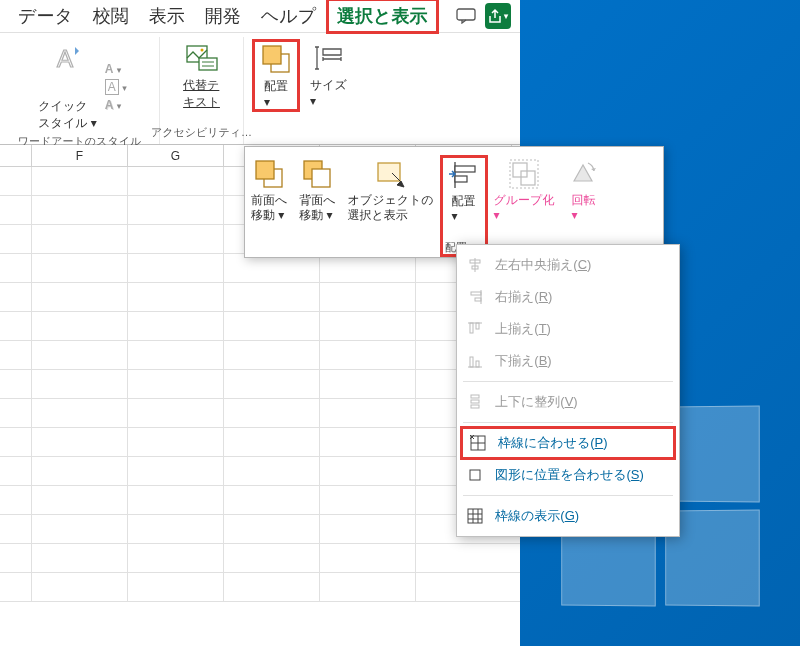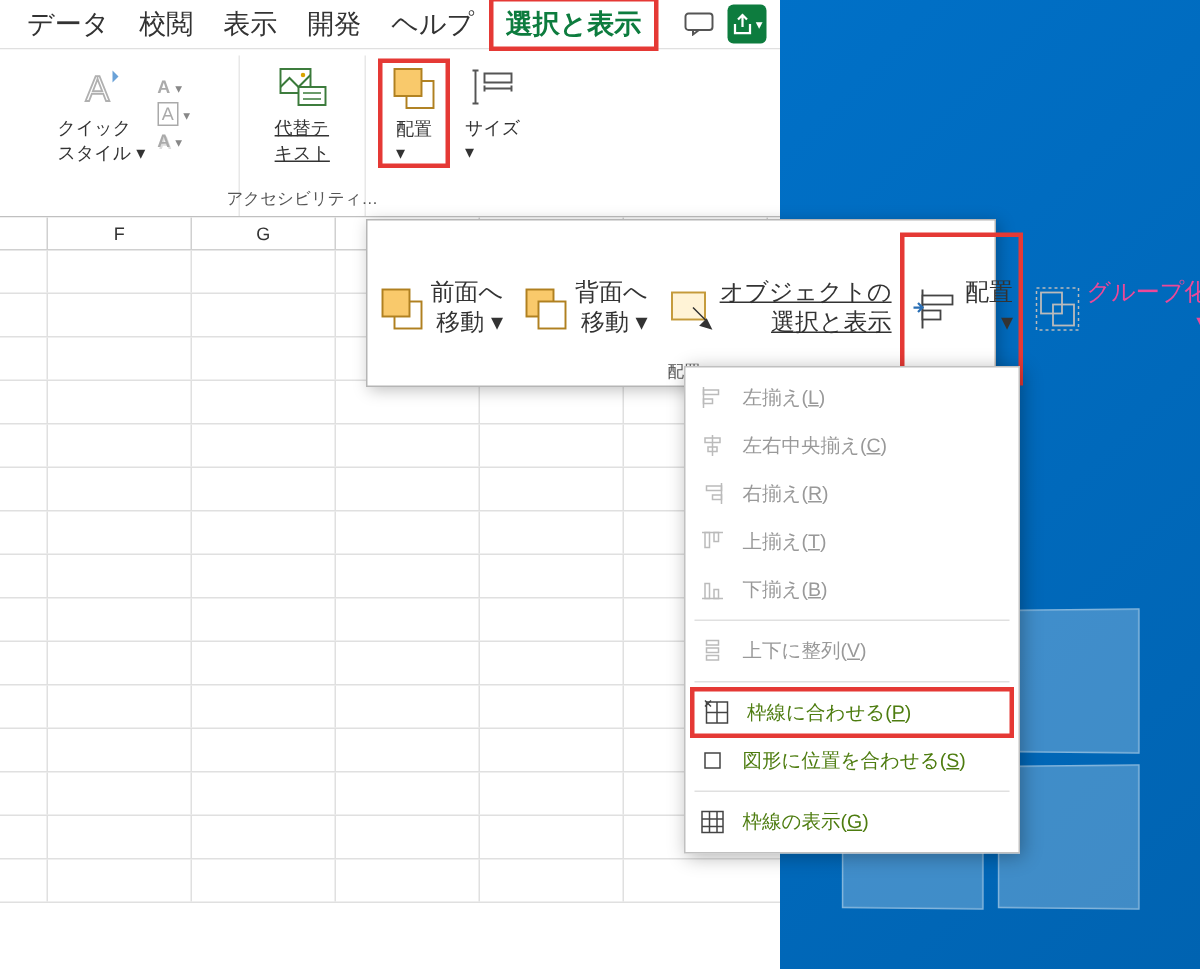--- a/index.html
+++ b/index.html
@@ -19,30 +19,30 @@
 .ribbon-btn-big .icon32 { width: 34px; height: 34px; display: flex; align-items: center; justify-content: center; }
 .grid-area { position: relative; height: calc(646px - 33px - 112px); background: #fff; }
 .col-headers { display: flex; height: 22px; border-bottom: 1px solid #d0d0d0; }
 .col-header { width: 96px; text-align: center; font-size: 12px; color: #333; border-right: 1px solid #d0d0d0; line-height: 22px; }
 .col-header:first-child { width: 32px; }
 .grid-rows .grid-row { height: 29px; border-bottom: 1px solid #e0e0e0; display: flex; }
 .grid-rows .grid-row .cell { width: 96px; border-right: 1px solid #e0e0e0; }
 .grid-rows .grid-row .cell:first-child { width: 32px; }
 
 .popup-ribbon { position: absolute; top: 146px; left: 244px; width: 420px; height: 112px; background: #fff; border: 1px solid #b5b5b5; box-shadow: 2px 2px 10px rgba(0,0,0,.25); display: flex; padding-top: 8px; }
-.popup-btn { display: flex; align-items: center; font-size: 16px; color: #333; padding: 2px 6px; gap: 2px; line-height: 1.25; text-align: right; }
+.popup-btn { display: flex; flex-direction: column; align-items: center; font-size: 12px; color: #333; padding: 2px 6px; gap: 2px; line-height: 1.25; text-align: left; }
 .popup-btn .icon32 { width: 34px; height: 34px; display: flex; align-items: center; justify-content: center; }
 .popup-btn.highlighted { border: 3px solid #e53935; padding: 0 4px; }
 .popup-btn.disabled { color: #ec4899; }
 .popup-group-label { position: absolute; bottom: 2px; font-size: 11px; color: #555; }
 
 .dropdown { position: absolute; top: 244px; left: 456px; width: 224px; background: #fff; border: 1px solid #c0c0c0; box-shadow: 2px 2px 12px rgba(0,0,0,.3); padding: 4px 0; }
 .dropdown-item { display: flex; align-items: center; height: 32px; padding: 0 8px; font-size: 13px; color: #999; gap: 10px; cursor: pointer; }
 .dropdown-item .di-icon { width: 20px; height: 20px; display: flex; align-items: center; justify-content: center; }
-.dropdown-item.enabled { color: #4d7c0f; }
+.dropdown-item.enabled { color: #0369a1; }
 .dropdown-item.highlighted { border: 3px solid #e53935; margin: -1px 3px; padding: 0 5px; height: 34px; }
 .dropdown-sep { height: 1px; background: #e0e0e0; margin: 4px 6px; }
 .underline { text-decoration: underline; }
 
 .windows-logo { position: absolute; bottom: 40px; right: 40px; width: 200px; height: 200px; }
 .wl-sq { position: absolute; width: 96px; height: 96px; background: rgba(255,255,255,.25); border: 1px solid rgba(255,255,255,.35); transform: perspective(800px) rotateY(-10deg); }
 .wl-1 { top: 0; left: 0; } .wl-2 { top: 0; right: 0; } .wl-3 { bottom: 0; left: 0; } .wl-4 { bottom: 0; right: 0; }
 
 svg { display: block; }
 </style>
@@ -83,29 +83,30 @@
   <div class="ribbon">
     <div class="ribbon-group" style="width:160px;">
       <div style="display:flex;align-items:center;gap:2px;">
         <div class="ribbon-btn-big">
           <div class="icon32">
             <svg width="34" height="34" viewBox="0 0 34 34">
                 <text x="6" y="26" font-size="24" font-family="serif" fill="none" stroke="#b0b0b0" stroke-width="1.2">A</text>
                 <path d="M24 6 L28 10 L24 14" fill="#6aa2d8"></path>
               </svg>
           </div>
-          <span style="white-space:pre;">クイック
+          <span style="white-space:pre;margin-top:21px;">クイック
 スタイル ▾</span>
         </div>
         <div style="display:flex;flex-direction:column;gap:3px;color:#888;">
           <div style="font-size:12px;"><b style="color:#aaa;">A</b> <span style="font-size:9px;">▾</span></div>
           <div style="font-size:12px;"><span style="display:inline-block;border:1px solid #aaa;padding:0 2px;color:#aaa;">A</span> <span style="font-size:9px;">▾</span></div>
           <div style="font-size:12px;"><b style="color:#aaa;text-shadow:1px 1px #ddd;">A</b> <span style="font-size:9px;">▾</span></div>
         </div>
       </div>
+      <div class="ribbon-group-label">ワードアートのスタイル</div>
     </div>
 
     <div class="ribbon-group" style="width:84px;">
       <div class="ribbon-btn-big">
         <div class="icon32">
           <svg width="34" height="28" viewBox="0 0 34 28">
               <rect x="2" y="2" width="20" height="16" fill="none" stroke="#3a7a3a" stroke-width="1.3"></rect>
               <path d="M2 14 L8 8 L14 14 L22 6" fill="none" stroke="#3a7a3a" stroke-width="1.3"></path>
               <circle cx="17" cy="6" r="1.5" fill="#d9a400"></circle>
               <rect x="14" y="14" width="18" height="12" fill="#fff" stroke="#3a7a3a" stroke-width="1.3"></rect>
@@ -285,21 +286,21 @@
     <span style="white-space:pre;">背面へ
 移動 ▾</span>
   </div>
   <div class="popup-btn">
     <div class="icon32">
       <svg width="34" height="34">
           <rect x="4" y="6" width="22" height="18" fill="#fff3d6" stroke="#c49a3a" stroke-width="1.3"></rect>
           <path d="M18 16 L28 26 M23 28 L27 24 L30 30 Z" fill="#333" stroke="#333" stroke-width="1"></path>
         </svg>
     </div>
-    <span style="white-space:pre;text-decoration:underline;">オブジェクトの
+    <span style="white-space:pre;">オブジェクトの
 選択と表示</span>
   </div>
   <div class="popup-btn highlighted">
     <div class="icon32">
       <svg width="34" height="34">
           <line x1="8" y1="4" x2="8" y2="30" stroke="#444" stroke-width="1.3"></line>
           <rect x="8" y="8" width="20" height="6" fill="#fff" stroke="#444" stroke-width="1.2"></rect>
           <rect x="8" y="18" width="12" height="6" fill="#fff" stroke="#444" stroke-width="1.2"></rect>
           <path d="M2 16 L8 16 M5 13 L8 16 L5 19" fill="none" stroke="#2a6fb5" stroke-width="1.5"></path>
         </svg>
@@ -326,30 +327,20 @@
           <path d="M28 14 L25 12 L30 11 Z" fill="#bbb"></path>
         </svg>
     </div>
     <span style="white-space:pre;">回転
 ▾</span>
   </div>
   <div class="popup-group-label" style="left:200px;">配置</div>
 </div>
 
 <div class="dropdown">
-  <div class="dropdown-item">
-    <span class="di-icon">
-        <svg width="16" height="16">
-          <line x1="2" y1="1" x2="2" y2="15" stroke="#bbb"></line>
-          <rect x="2" y="3" width="10" height="3" fill="none" stroke="#bbb"></rect>
-          <rect x="2" y="9" width="6" height="3" fill="none" stroke="#bbb"></rect>
-        </svg>
-      </span>
-    <span>左揃え(<span class="underline">L</span>)</span>
-  </div>
   <div class="dropdown-item">
     <span class="di-icon">
         <svg width="16" height="16">
           <line x1="8" y1="1" x2="8" y2="15" stroke="#bbb"></line>
           <rect x="3" y="3" width="10" height="3" fill="none" stroke="#bbb"></rect>
           <rect x="5" y="9" width="6" height="3" fill="none" stroke="#bbb"></rect>
         </svg>
       </span>
     <span>左右中央揃え(<span class="underline">C</span>)</span>
   </div>

